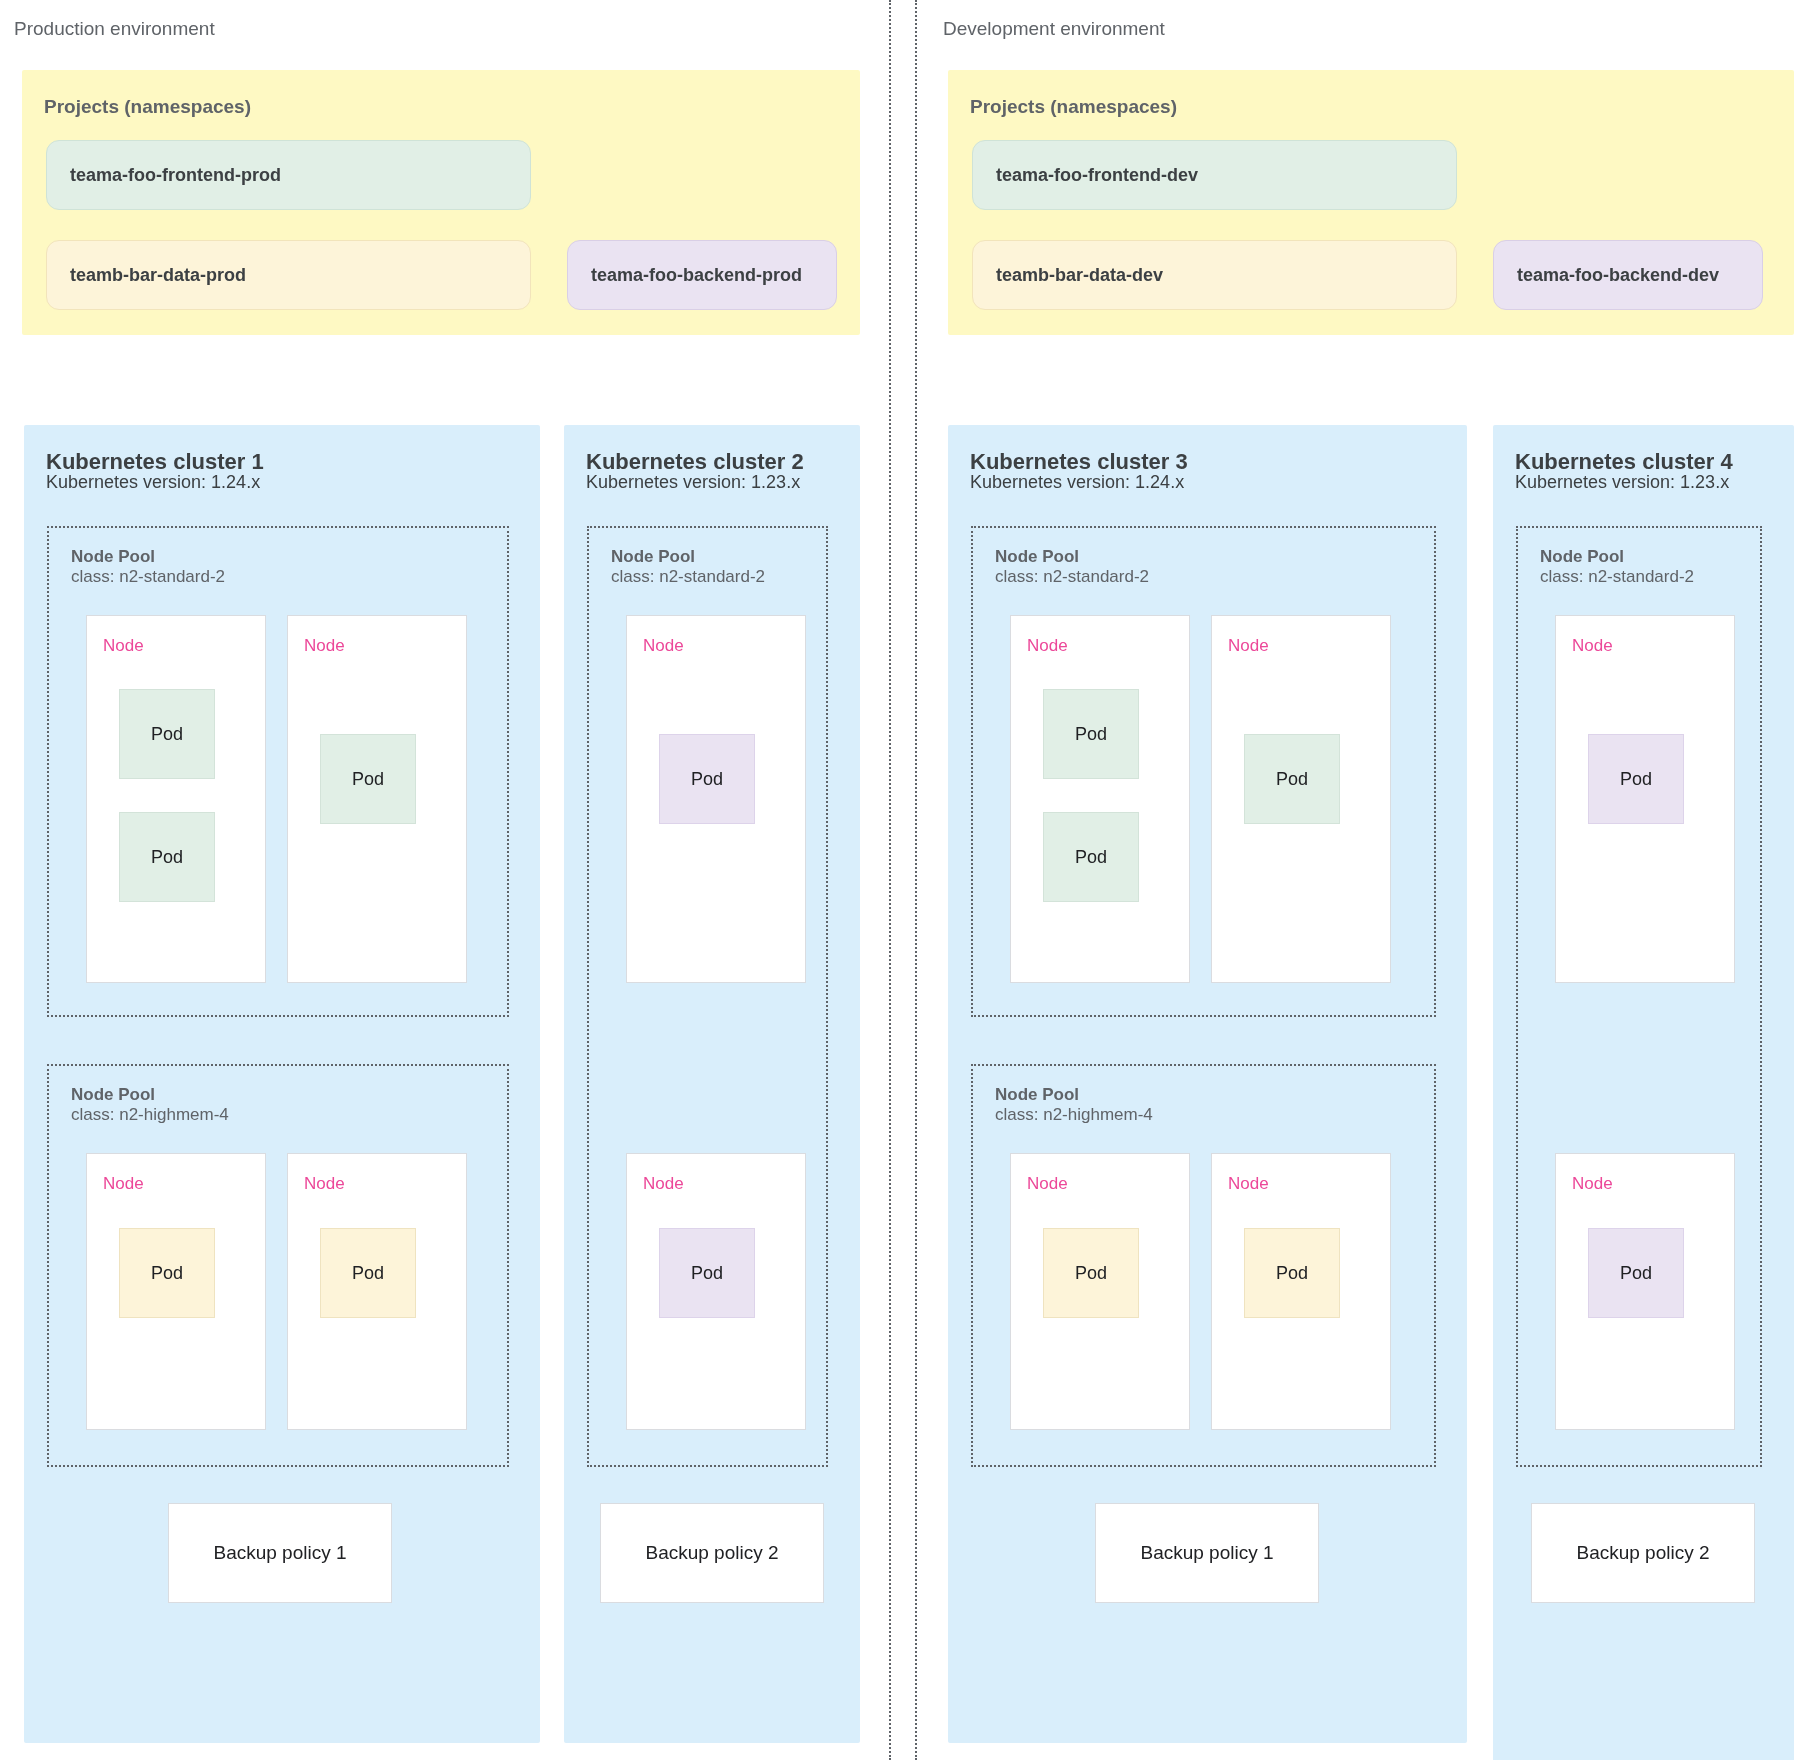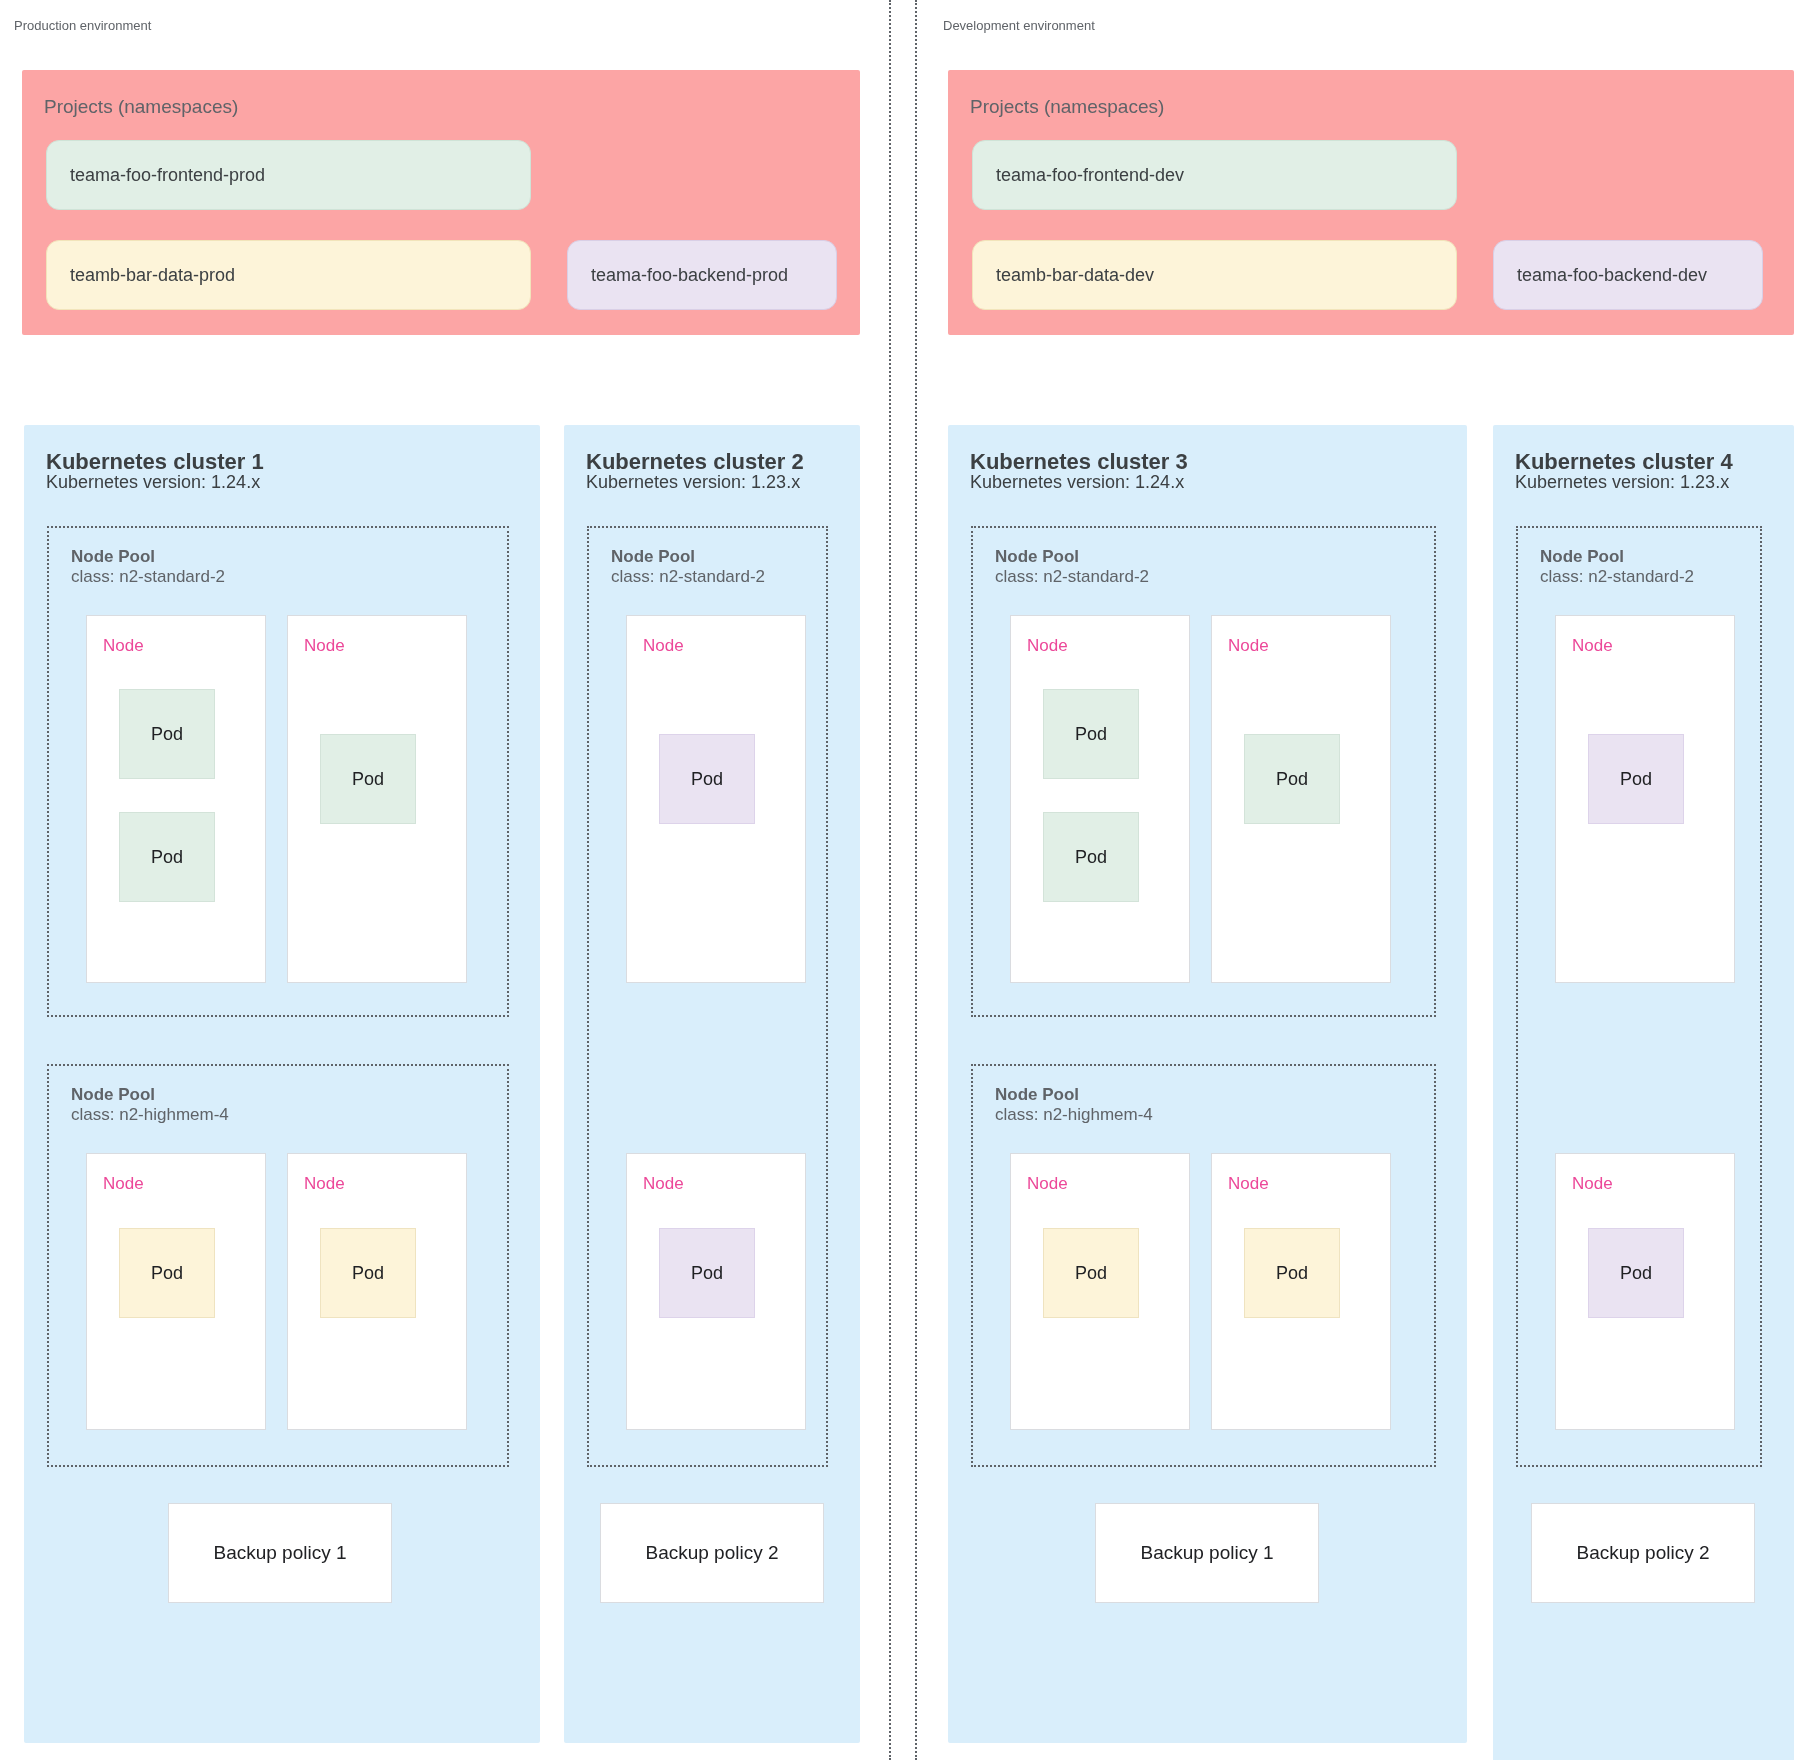--- a/index.html
+++ b/index.html
@@ -8,26 +8,26 @@
     background: #ffffff;
     font-family: "Liberation Sans", sans-serif;
     color: #3c4043;
     overflow: hidden;
   }
   .canvas { position: relative; width: 1800px; height: 1760px; }
 
   
   .env { position: absolute; top: 0; height: 1760px; }
   .env-title {
-    position: absolute; font-size: 13px; color: #5f6368; white-space: nowrap;
+    position: absolute; font-size: 19px; color: #5f6368; white-space: nowrap;
   }
 
   
   .projects-panel {
-    position: absolute; background: #fca5a5; border-radius: 2px;
+    position: absolute; background: #fef9c3; border-radius: 2px; font-weight: bold;
   }
   .projects-label {
     position: absolute; left: 22px; top: 26px;
     font-size: 19px; color: #5f6368;
   }
   .ns-box {
     position: absolute; border-radius: 13px; display: flex; align-items: center;
   }
   .ns-label { font-size: 18px; color: #3c4043; padding-left: 23px; }
   .ns-green  { background: #e1efe6; border: 1px solid #cfe3d7; }

